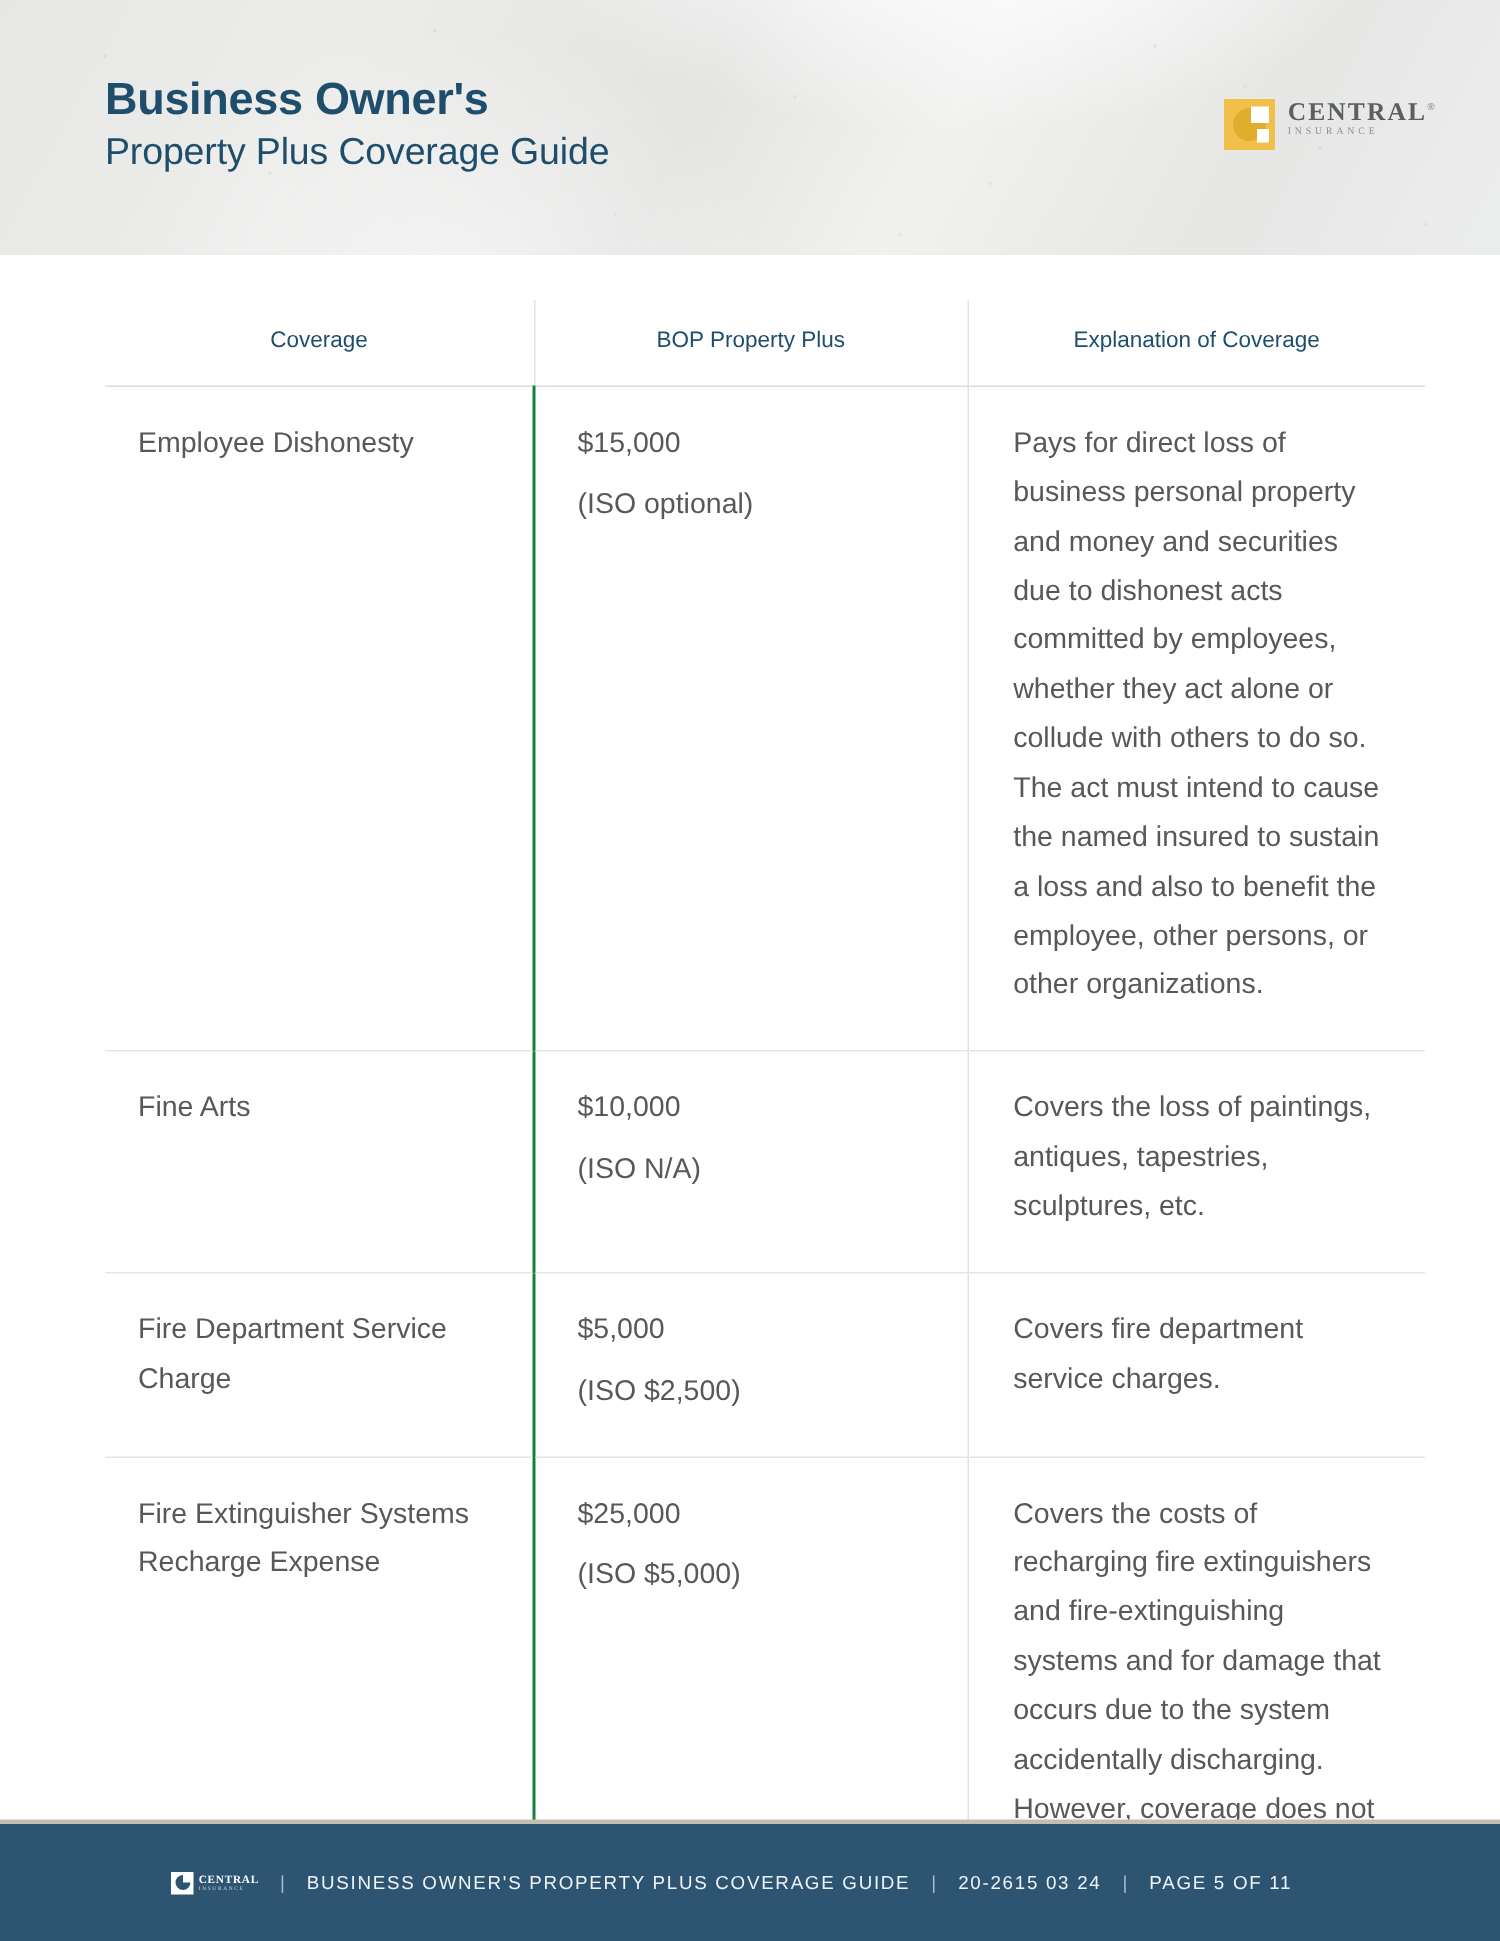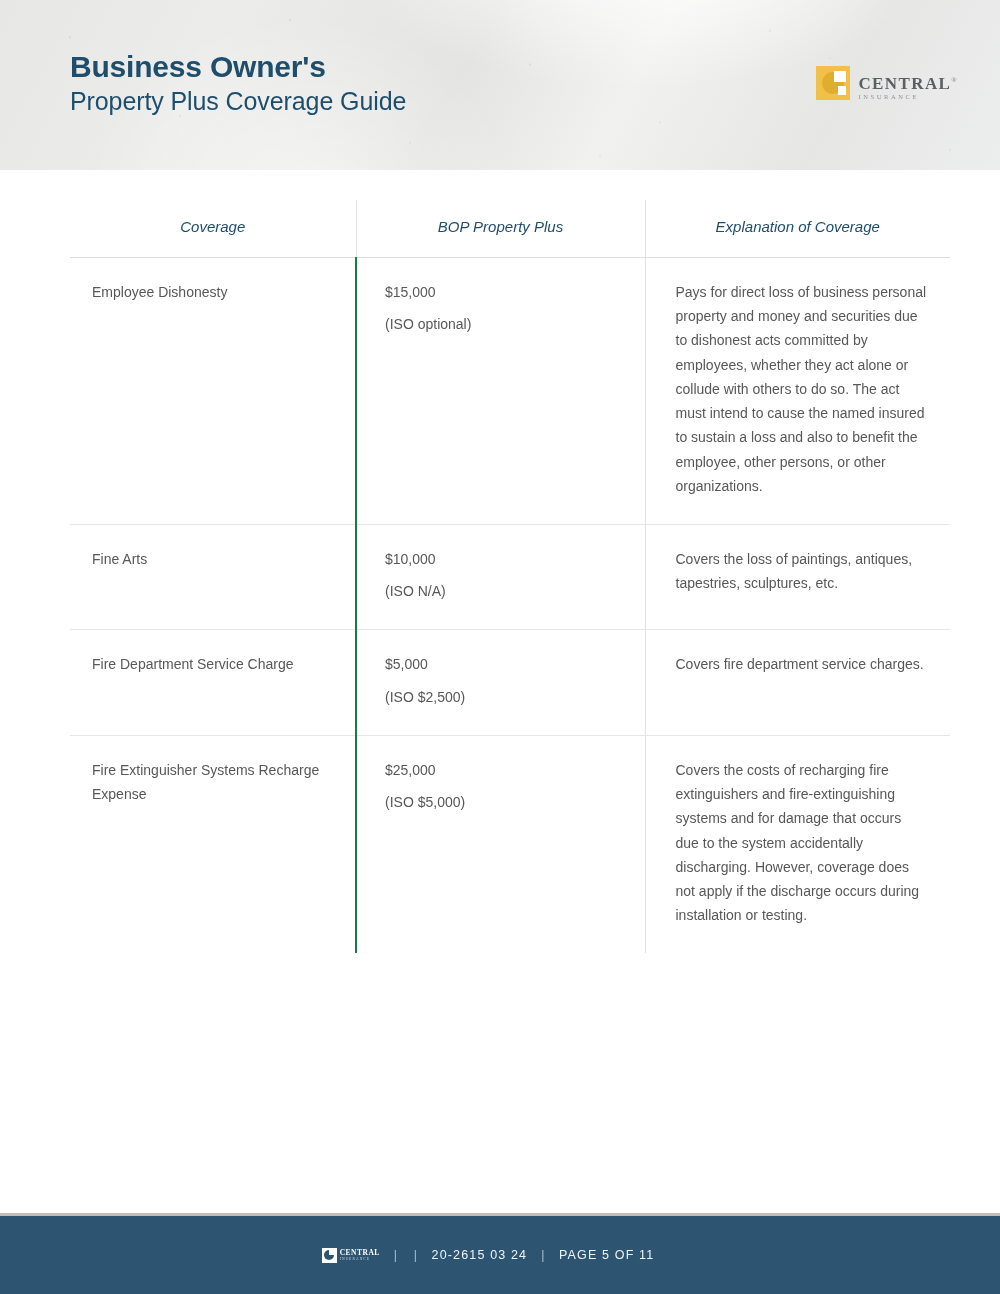--- a/index.html
+++ b/index.html
@@ -76,21 +76,21 @@
     line-height: 1.2;
     margin-top: 2px;
   }
 
   
   .header-logo {
     position: absolute;
     right: 42px;
     top: 66px;
     display: flex;
-    align-items: flex-end;
+    align-items: flex-start;
     gap: 8px;
     z-index: 2;
   }
   .logo-mark {
     position: relative;
     width: 34px;
     height: 34px;
     background: #f0c04a;
     flex: 0 0 auto;
   }
@@ -155,27 +155,26 @@
   table.coverage col.c3 { width: 305px; }
 
   table.coverage thead th {
     font-size: 15px;
     font-weight: normal;
     color: #1f4e6d;
     text-align: center;
     padding: 18px 10px 22px 10px;
     border-bottom: 1px solid #dcdcdc;
     vertical-align: top;
-    font-style: italic;
   }
   table.coverage thead th.col2,
   table.coverage thead th.col3 { border-left: 1px solid #e2e2e2; }
 
   table.coverage tbody td {
-    font-size: 14px;
+    font-size: 19px;
     color: #58585a;
     line-height: 1.73;
     vertical-align: top;
     padding: 22px 24px 26px 24px;
     border-bottom: 1px solid #e6e6e6;
   }
   table.coverage tbody tr:last-child td { border-bottom: none; }
 
   table.coverage tbody td.col1 { padding-left: 22px; padding-right: 16px; }
   table.coverage tbody td.col2 {
@@ -363,20 +362,21 @@
           <div class="fdisc"></div>
           <div class="fnotch"></div>
         </div>
         <div class="footer-logo-text">
           <div class="footer-logo-name">CENTRAL</div>
           <div class="footer-logo-sub">INSURANCE</div>
         </div>
       </div>
 
       <span class="footer-sep">|</span>
+      <span class="footer-text">BUSINESS OWNER'S PROPERTY PLUS COVERAGE GUIDE</span>
       <span class="footer-sep">|</span>
       <span class="footer-text">20-2615 03 24</span>
       <span class="footer-sep">|</span>
       <span class="footer-text">PAGE 5 OF 11</span>
 
     </div>
   </div>
 
 </div>
 

